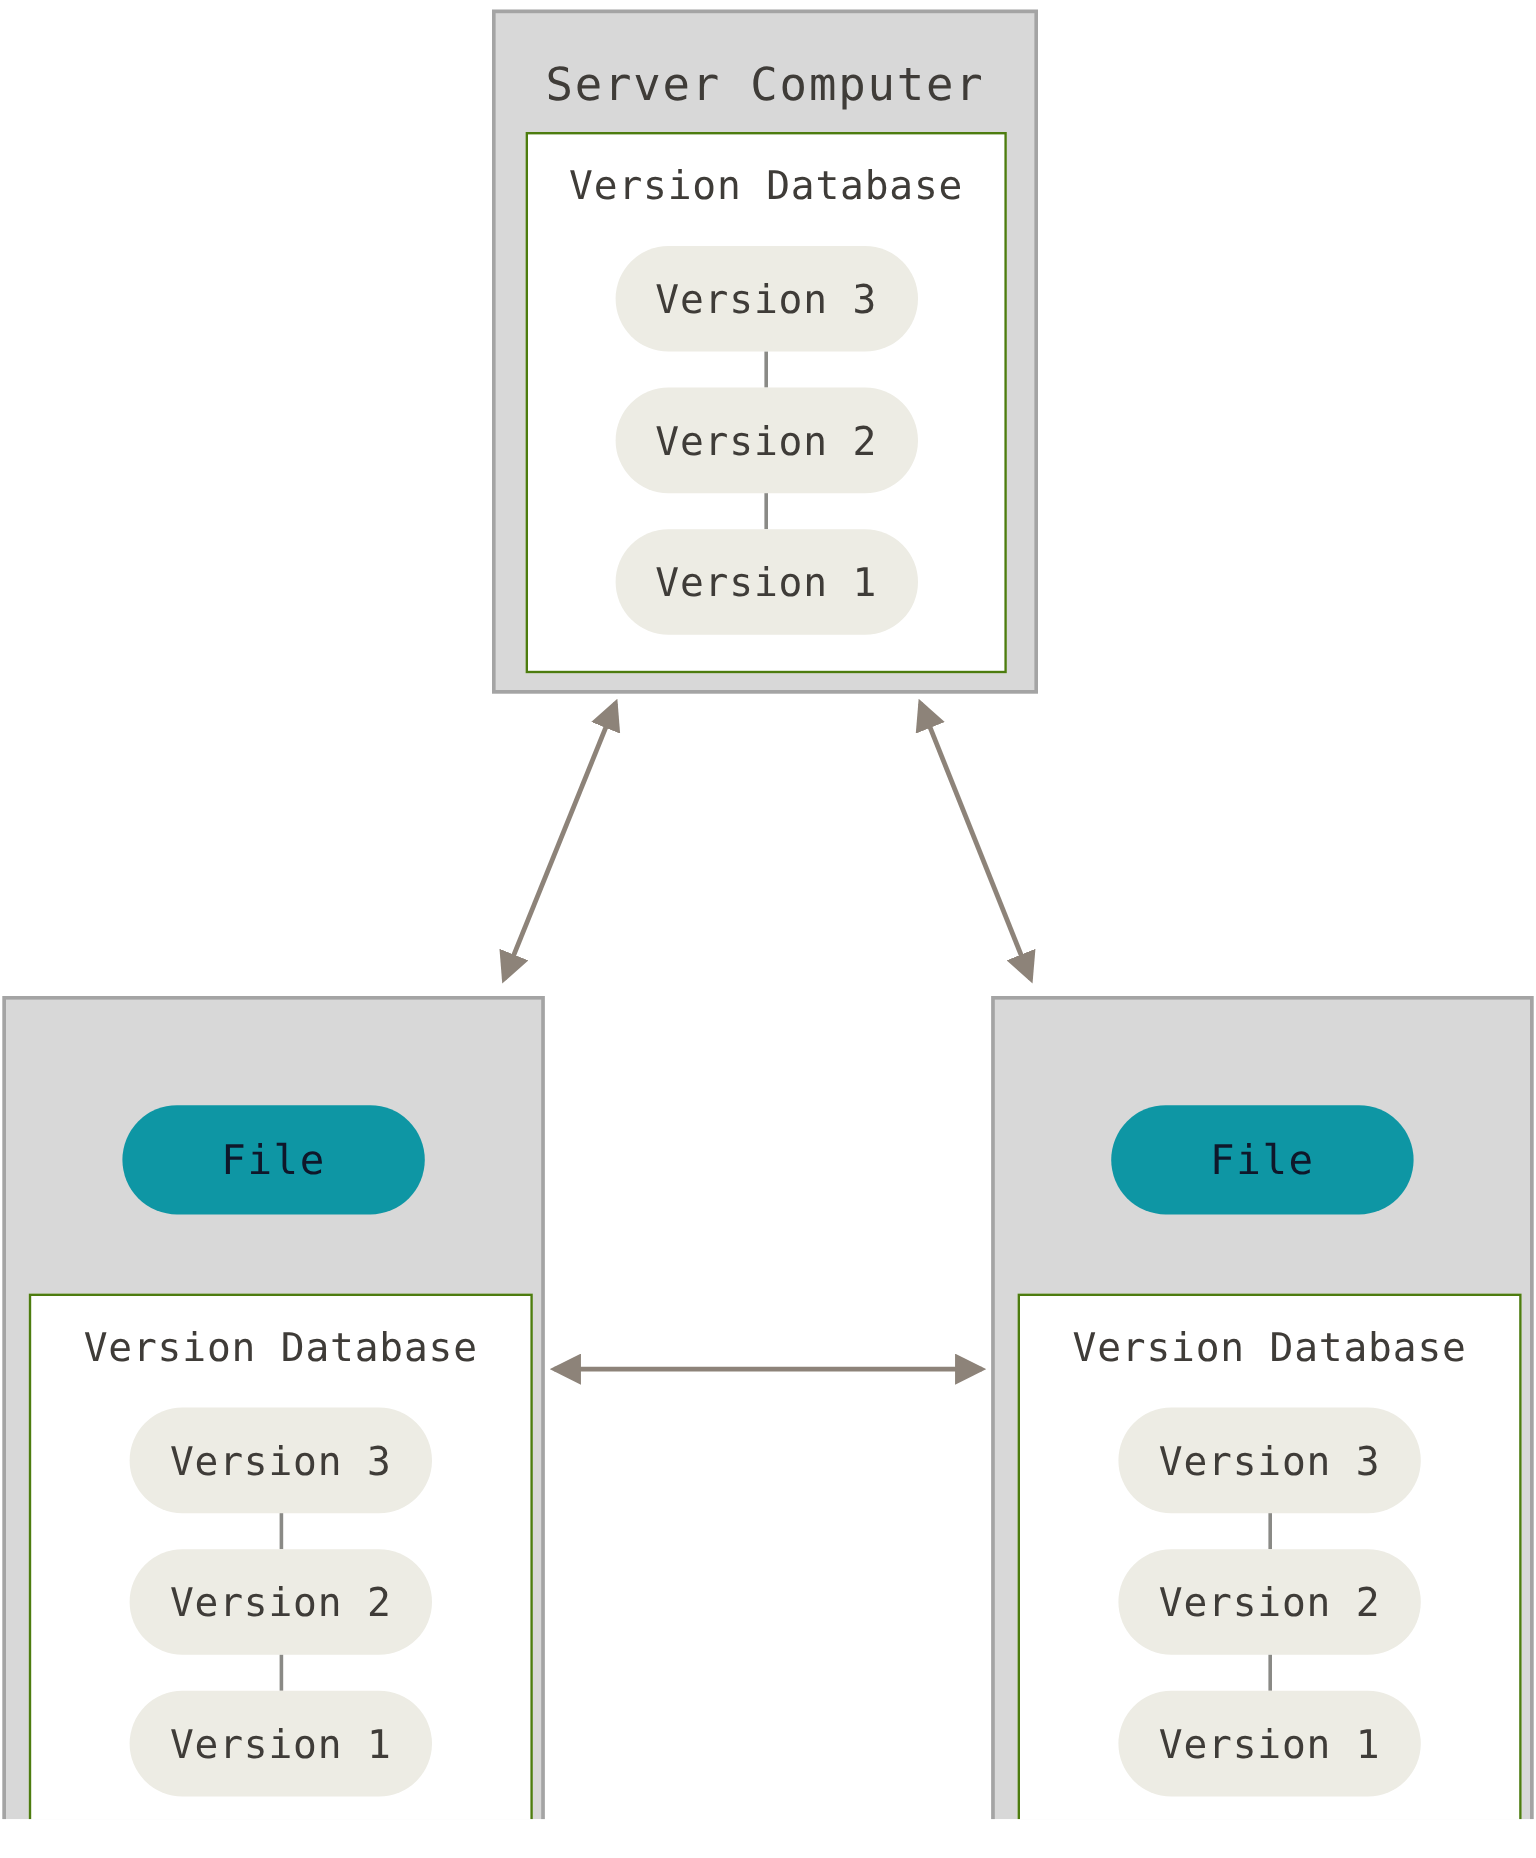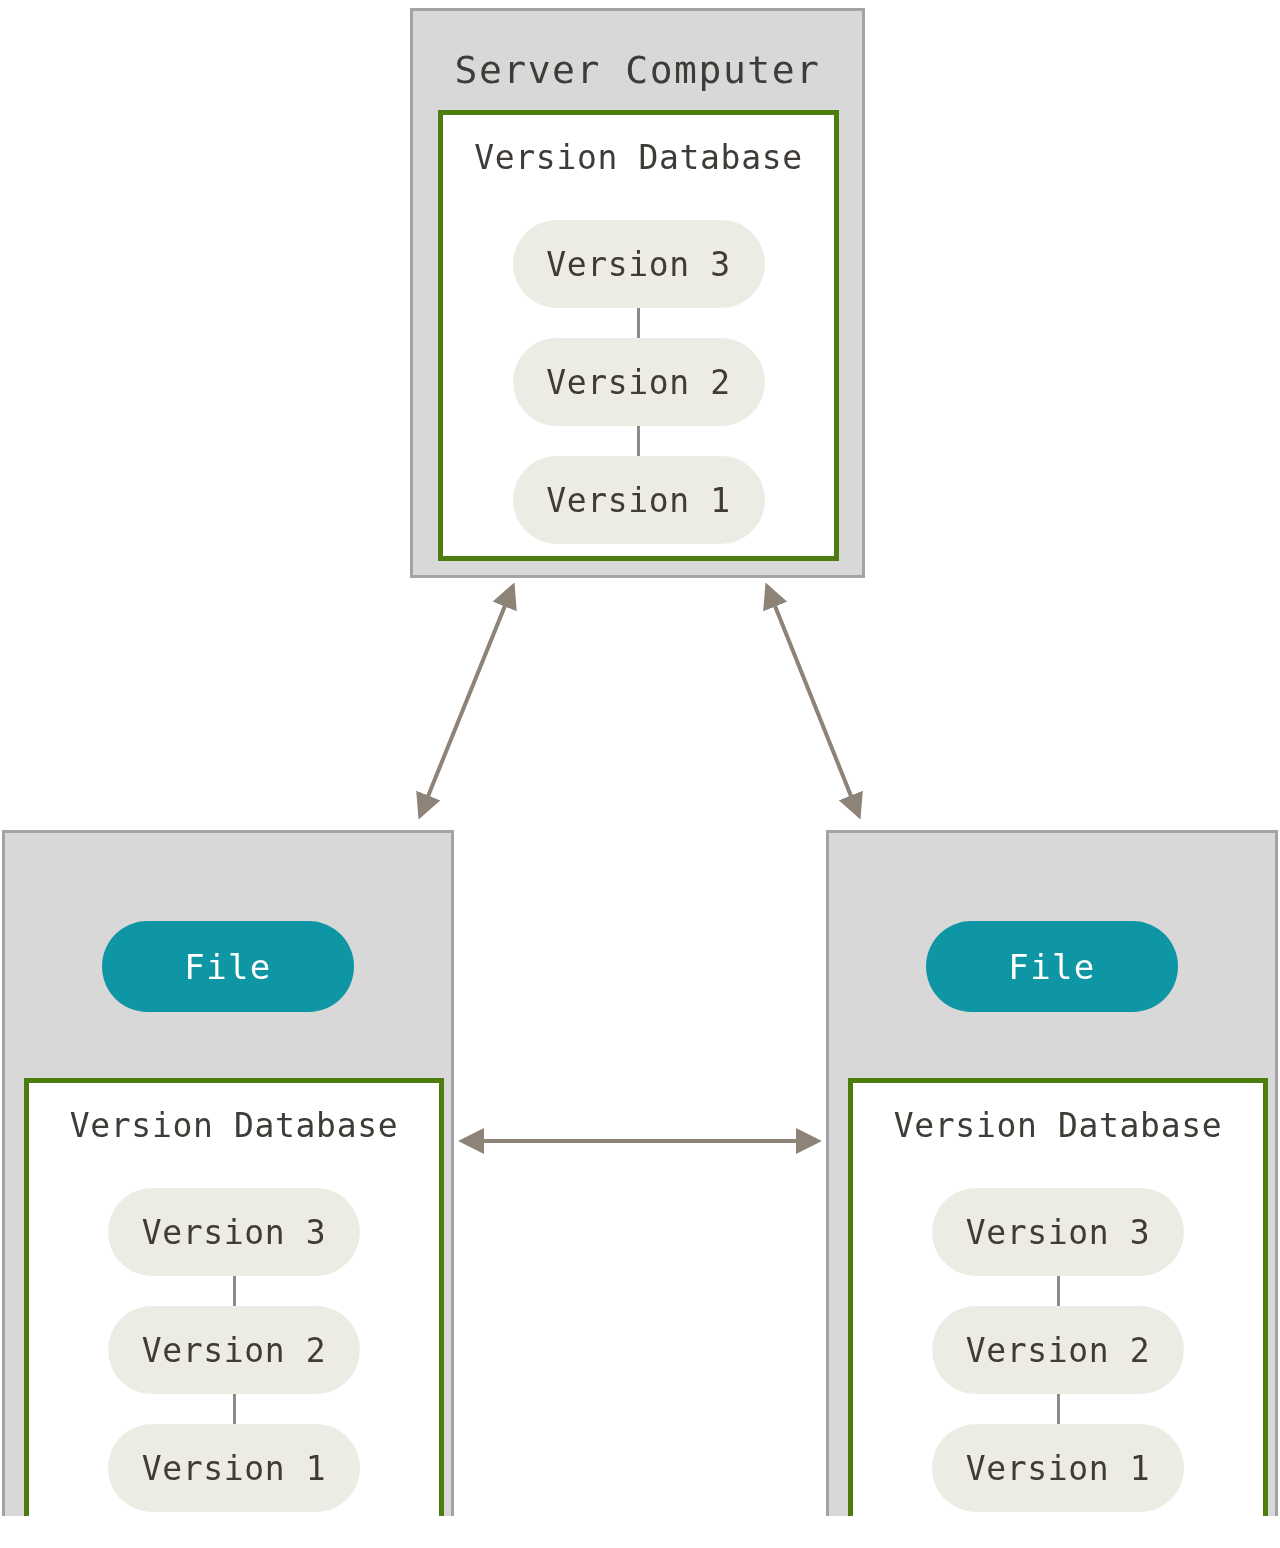--- a/index.html
+++ b/index.html
@@ -33,21 +33,21 @@
     text-align: center;
     font-size: 38px;
     line-height: 1;
     letter-spacing: 0.04em;
     color: #3f3c38;
     white-space: nowrap;
   }
   .db-box {
     position: absolute;
     background: #ffffff;
-    border: 5px solid #4d7c0f;
+    border: 2px solid #4d7c0f;
     box-sizing: border-box;
     display: flex;
     flex-direction: column;
     align-items: center;
   }
   .db-title {
     margin-top: 26px;
     font-size: 33px;
     line-height: 1;
     letter-spacing: 0.02em;
@@ -58,36 +58,36 @@
     height: 88px;
     border-radius: 44px;
     background: #edece4;
     display: flex;
     align-items: center;
     justify-content: center;
     font-size: 33px;
     letter-spacing: 0.02em;
     flex: 0 0 auto;
   }
-  .pill.first { margin-top: 46px; }
+  .pill.first { margin-top: 34px; }
   .connector {
     width: 3px;
     height: 30px;
     background: #8a8a86;
     flex: 0 0 auto;
   }
   .file-pill {
     position: absolute;
     width: 252px;
     height: 91px;
     left: 50%;
     transform: translateX(-50%);
     border-radius: 46px;
     background: #0e96a4;
-    color: #ffffff;
+    color: #0f172a;
     display: flex;
     align-items: center;
     justify-content: center;
     font-size: 34px;
     letter-spacing: 0.04em;
   }
 
   
   .server-box { left: 410px; top: 8px; width: 455px; height: 570px; }
   .server-box .machine-title { margin-top: 40px; }

